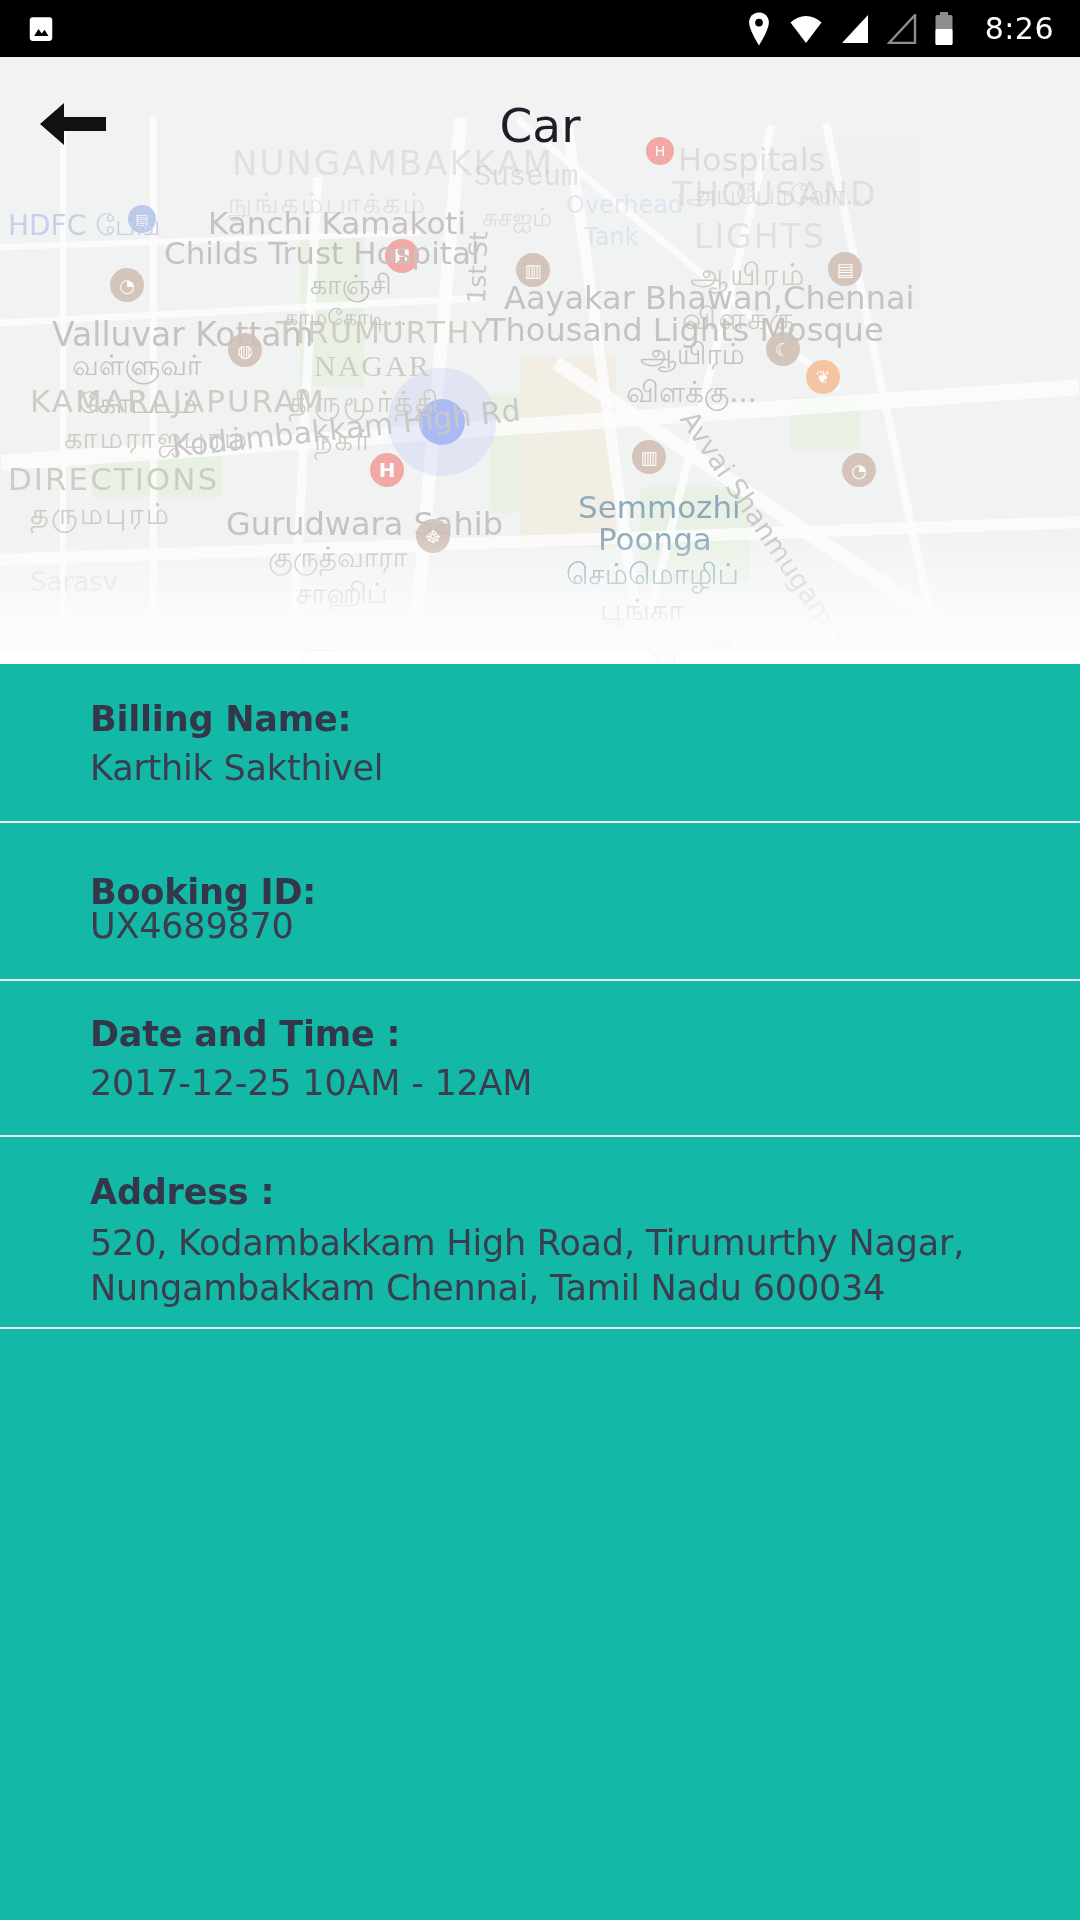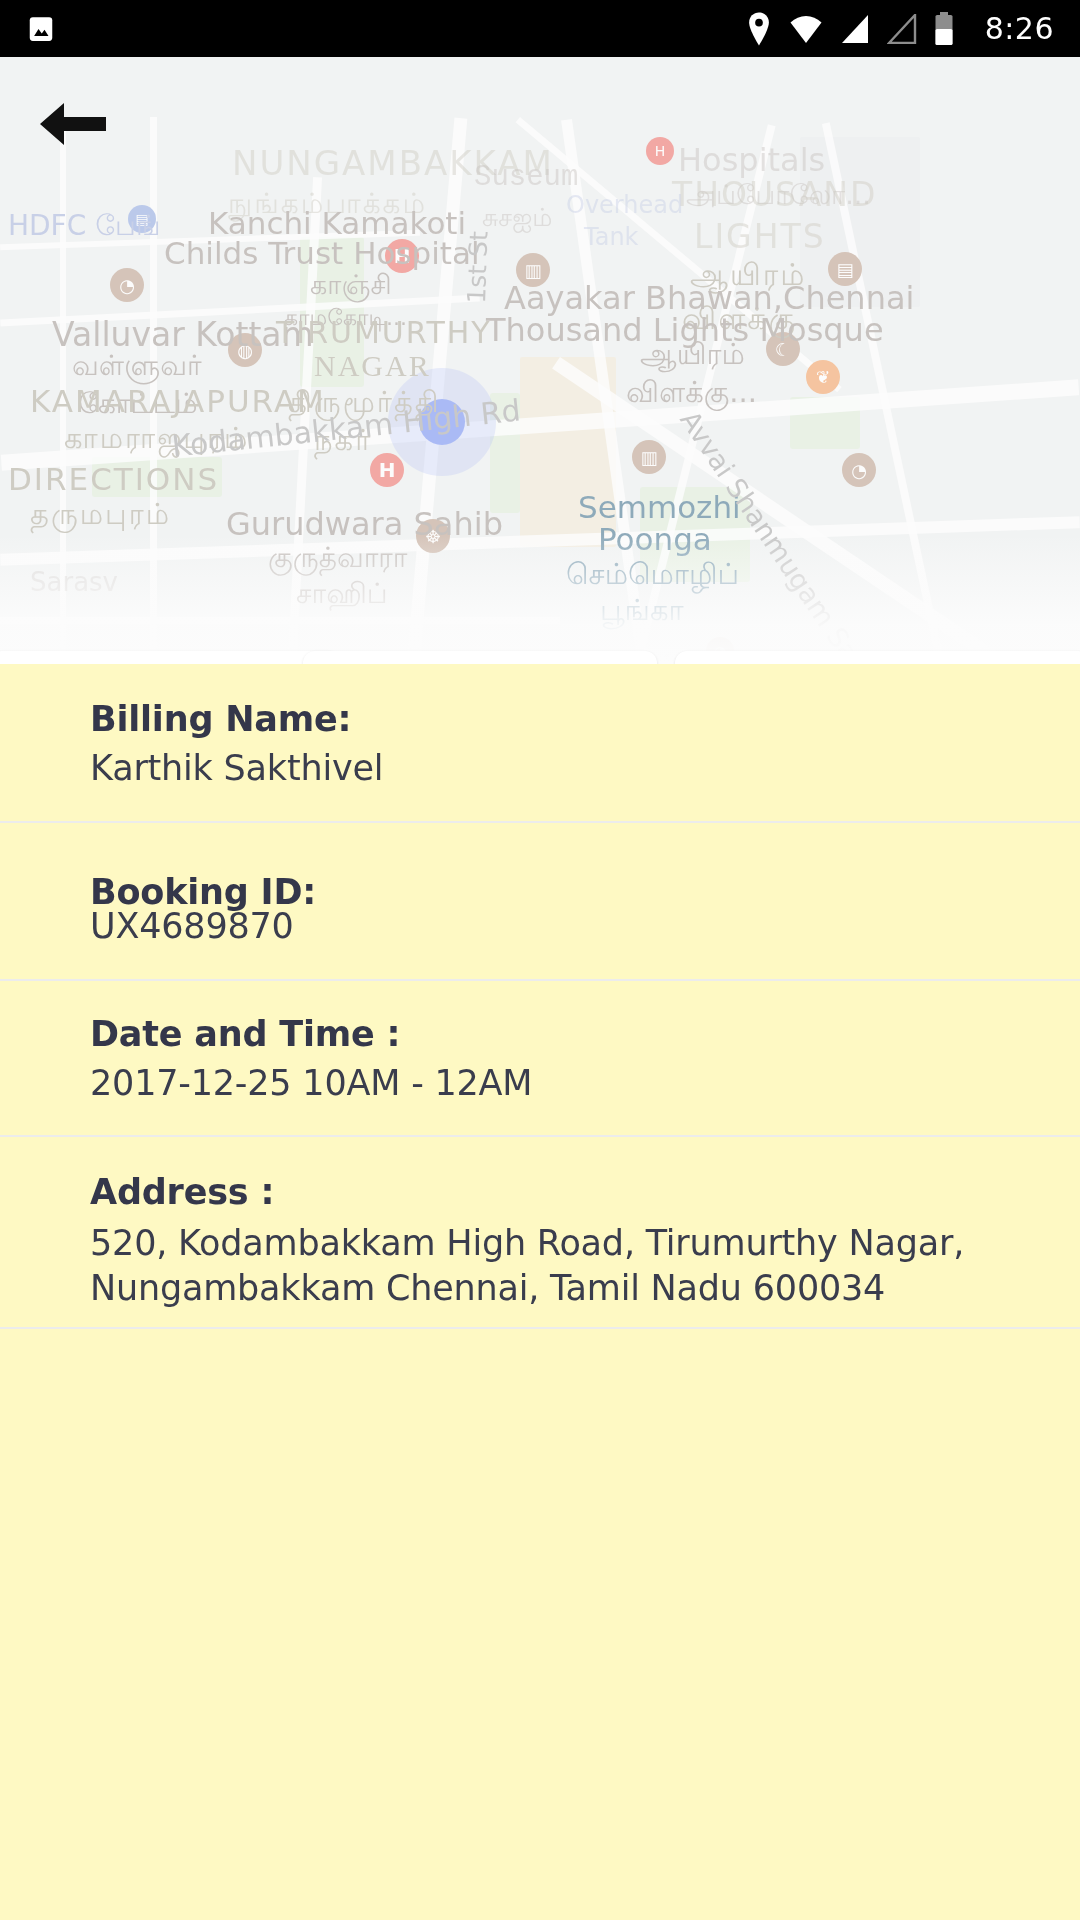--- a/index.html
+++ b/index.html
@@ -113,21 +113,21 @@
     color: #1d1d26; cursor: pointer;
     box-shadow: 0 1px 3px rgba(0,0,0,0.10);
   }
   .abtn-cancel { position:absolute; left: -10px; top: 0; width: 351px; height: 92px; color: #b7b7bd; }
   .abtn-dir    { position:absolute; left: 303px; top: 0; width: 354px; height: 92px; }
   .abtn-start  { position:absolute; left: 675px; top: 0; width: 415px; height: 92px; }
 
   
   .details {
     position: absolute; left: 0; top: 664px; width: 1080px; height: 1256px;
-    background: #fef9c3;
+    background: #14b8a6;
   }
   .detail-block { position: absolute; left: 0; width: 1080px; }
   .d-label {
     position: absolute; left: 90px;
     font-size: 35px; font-weight: bold; color: #34374a;
     font-family: "DejaVu Sans", "Liberation Sans", sans-serif;
     letter-spacing: -0.2px;
   }
   .d-value {
     position: absolute; left: 90px;
@@ -283,20 +283,21 @@
     <div class="map-bottom-fade"></div>
   </div>
 
   <div class="back-btn">
     <span>
       <svg width="70" height="50" viewBox="0 0 70 50">
         <path d="M2 25 L26 4 L26 18 L68 18 L68 32 L26 32 L26 46 Z" fill="#111"></path>
       </svg>
     </span>
   </div>
+  <div class="app-title">Car</div>
 
   <div class="actions">
     <button class="abtn abtn-cancel">CANCEL</button>
     <button class="abtn abtn-dir">GET DIRECTIONS</button>
     <button class="abtn abtn-start">START JOB</button>
   </div>
 
   <div class="details">
 
     <div class="detail-block">

